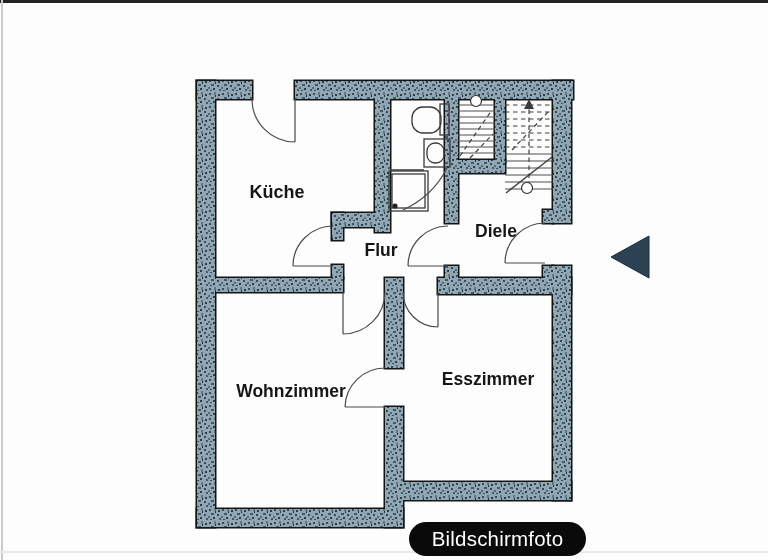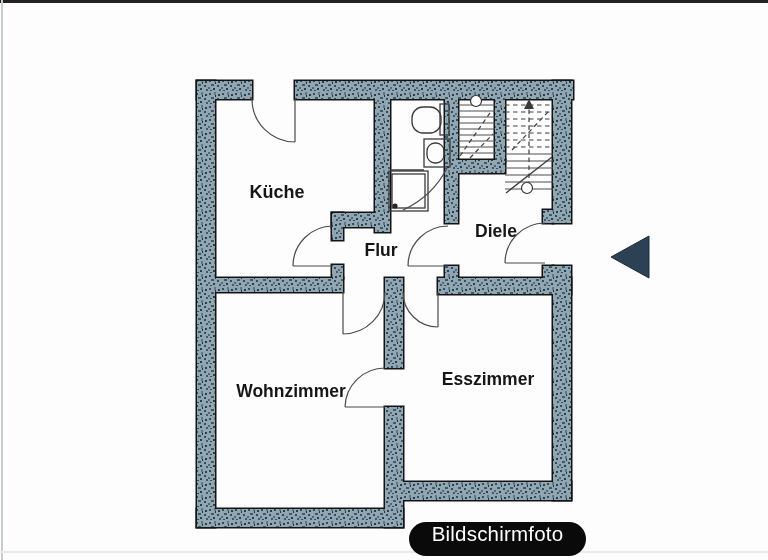--- a/index.html
+++ b/index.html
@@ -14,21 +14,21 @@
   .plan-svg{position:absolute;left:0;top:0;}
   .room-label{
     font-family:"Liberation Sans", sans-serif;
     font-weight:bold;fill:#161616;
   }
   .lbl-18{font-size:18px;}
   .lbl-17{font-size:17.5px;}
   .caption-pill{
     position:absolute;left:409px;top:522px;width:177px;height:34px;
     background:#0a0a0a;border-radius:17px;
-    display:flex;justify-content:center;
+    display:flex;align-items:center;justify-content:center;
   }
   .caption-pill span{
     color:#ffffff;font-size:20.5px;letter-spacing:0.2px;
     font-family:"Liberation Sans", sans-serif;
   }
   .thin{stroke:#3a3a3a;stroke-width:1.3;fill:none;}
   .door{stroke:#4a4a4a;stroke-width:1.2;fill:none;}
   .tread{stroke:#4f4f4f;stroke-width:1;fill:none;}
   .dash{stroke:#3f3f3f;stroke-width:1.2;fill:none;stroke-dasharray:4.5,3.5;}
 </style>

